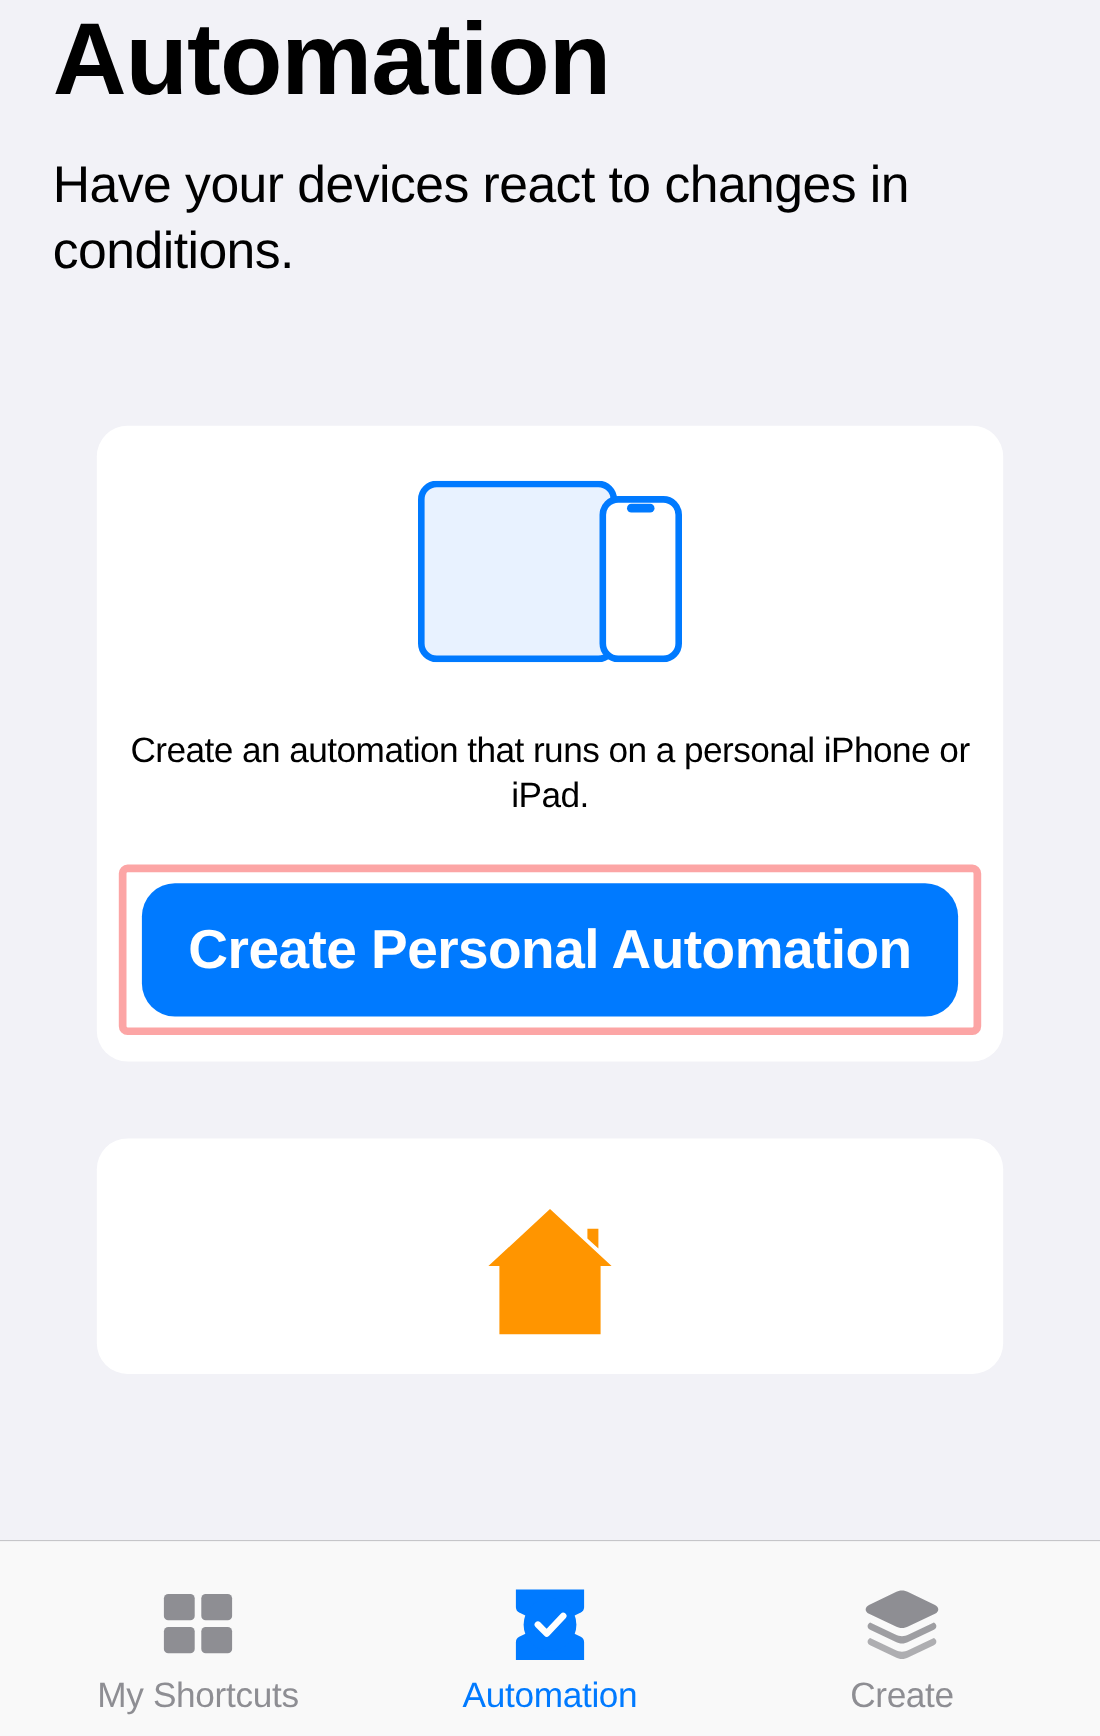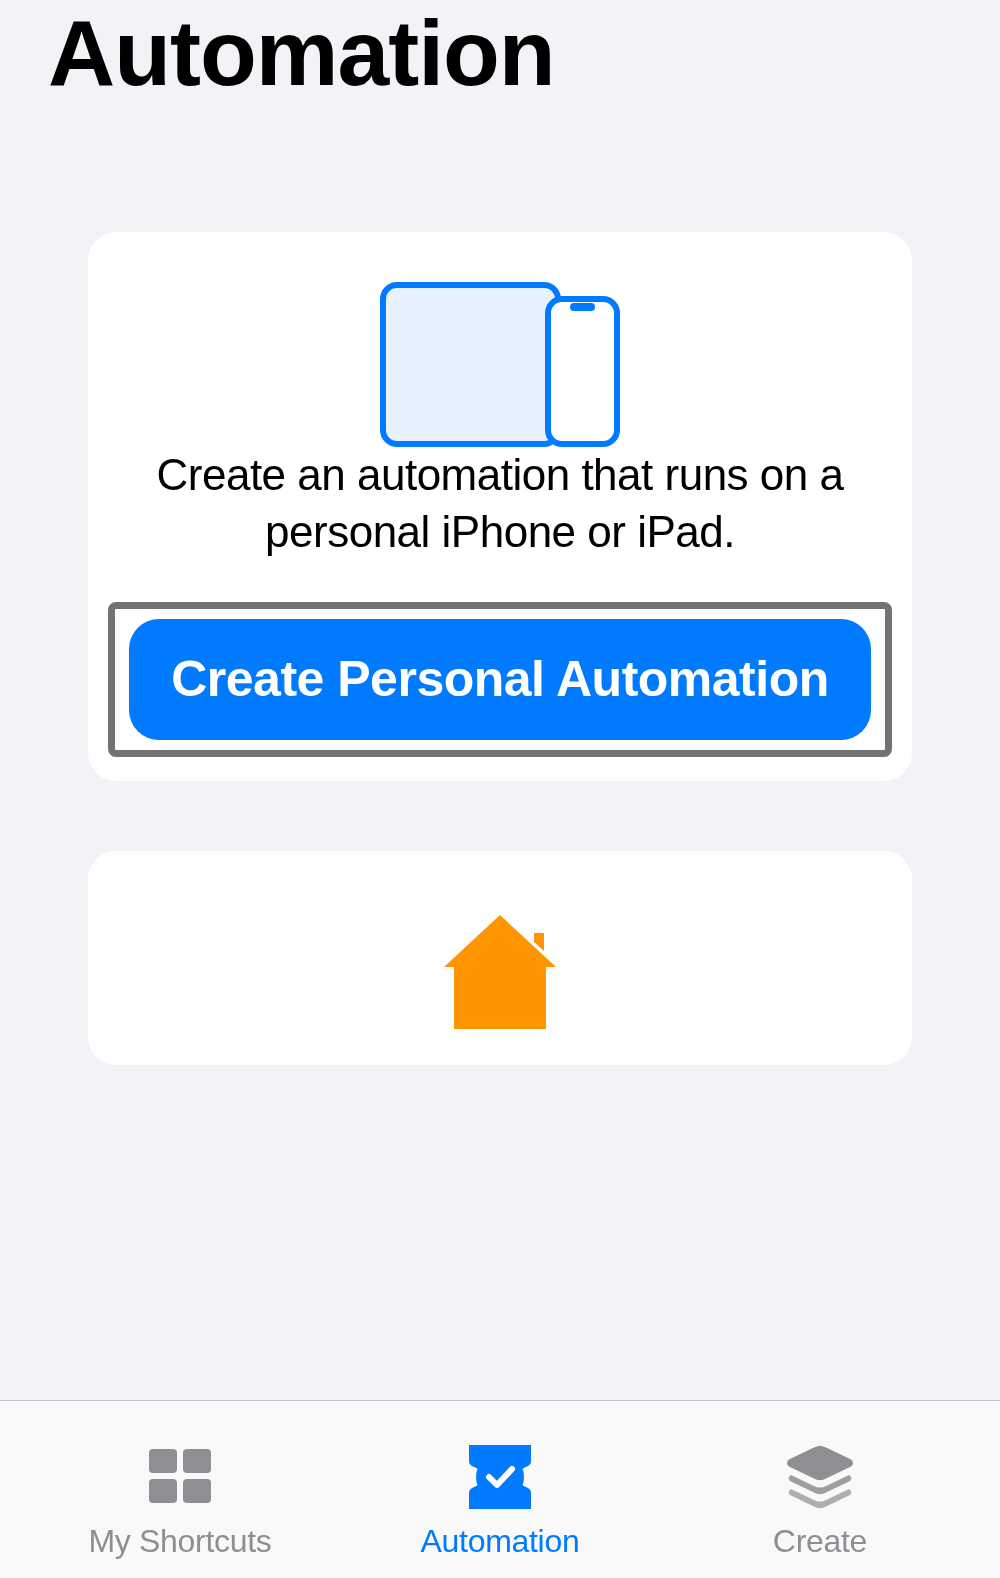--- a/index.html
+++ b/index.html
@@ -46,27 +46,28 @@
       text-align: center;
       position: relative;
       margin-left: 40px;
       margin-right: 40px;
     }
     .devices-illustration {
       display: block;
       margin: 0 auto;
     }
     .card-description {
-      font-size: 44px;
+      font-size: 32px;
       color: #000;
+      margin-top: 60px;
       line-height: 1.28;
       letter-spacing: -0.5px;
     }
     .highlight-box {
-      border: 7px solid #737373;
+      border: 7px solid #fca5a5;
       border-radius: 8px;
       padding: 10px 14px 10px 14px;
       margin-top: 42px;
       margin-left: -10px;
       margin-right: -10px;
     }
     .primary-button {
       width: 100%;
       background: #007aff;
       color: #fff;
@@ -131,20 +132,21 @@
       display: flex;
       align-items: center;
       justify-content: center;
     }
   </style>
 </head>
 <body>
 
 <div class="content">
   <h1 class="page-title">Automation</h1>
+  <p class="page-subtitle">Have your devices react to changes in conditions.</p>
 
   <div class="card">
     <svg class="devices-illustration" width="240" height="165" viewBox="0 0 240 165">
       <rect x="3" y="3" width="175" height="159" rx="14" ry="14" fill="#e8f2ff" stroke="#007aff" stroke-width="6"></rect>
       <rect x="168" y="17" width="69" height="145" rx="14" ry="14" fill="#ffffff" stroke="#007aff" stroke-width="6"></rect>
       <rect x="190" y="21" width="25" height="8" rx="4" ry="4" fill="#007aff"></rect>
     </svg>
     <p class="card-description">Create an automation that runs on a personal iPhone or iPad.</p>
     <div class="highlight-box">
       <button class="primary-button">Create Personal Automation</button>

